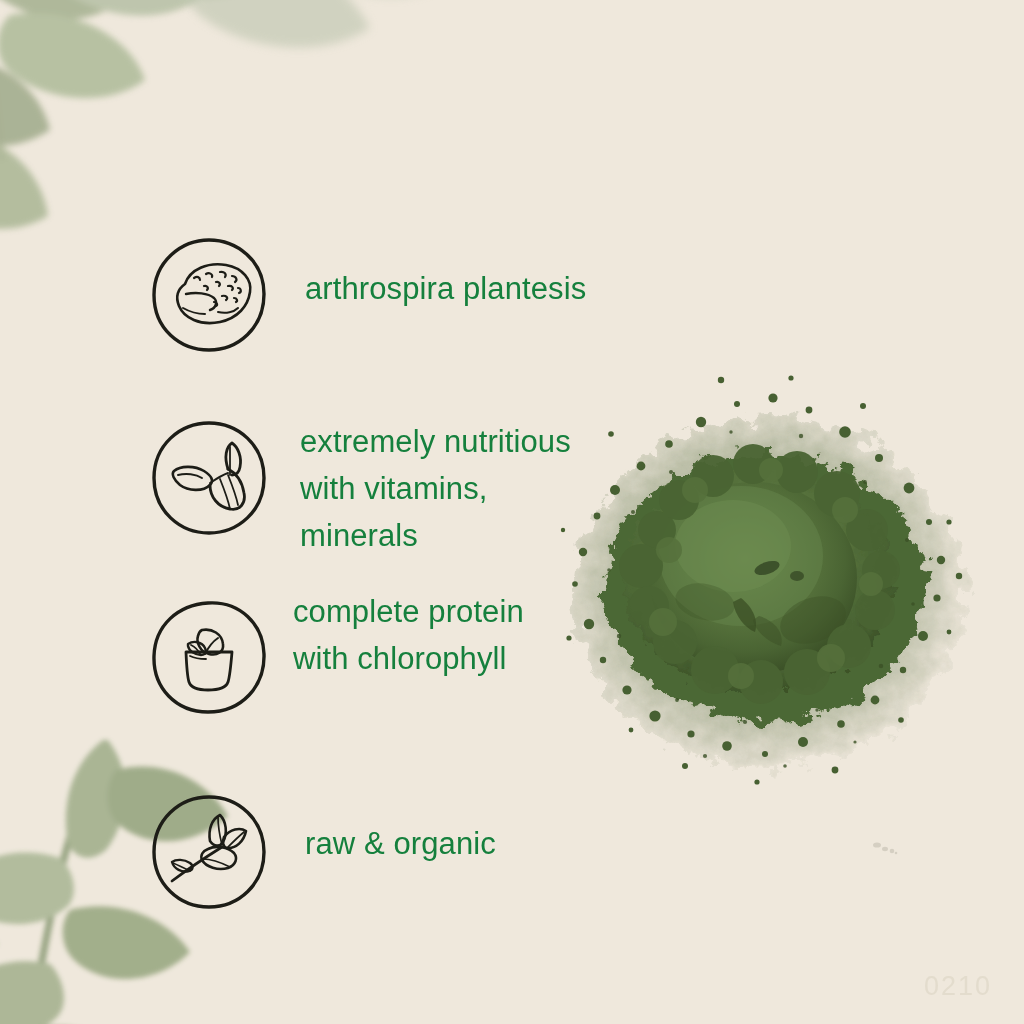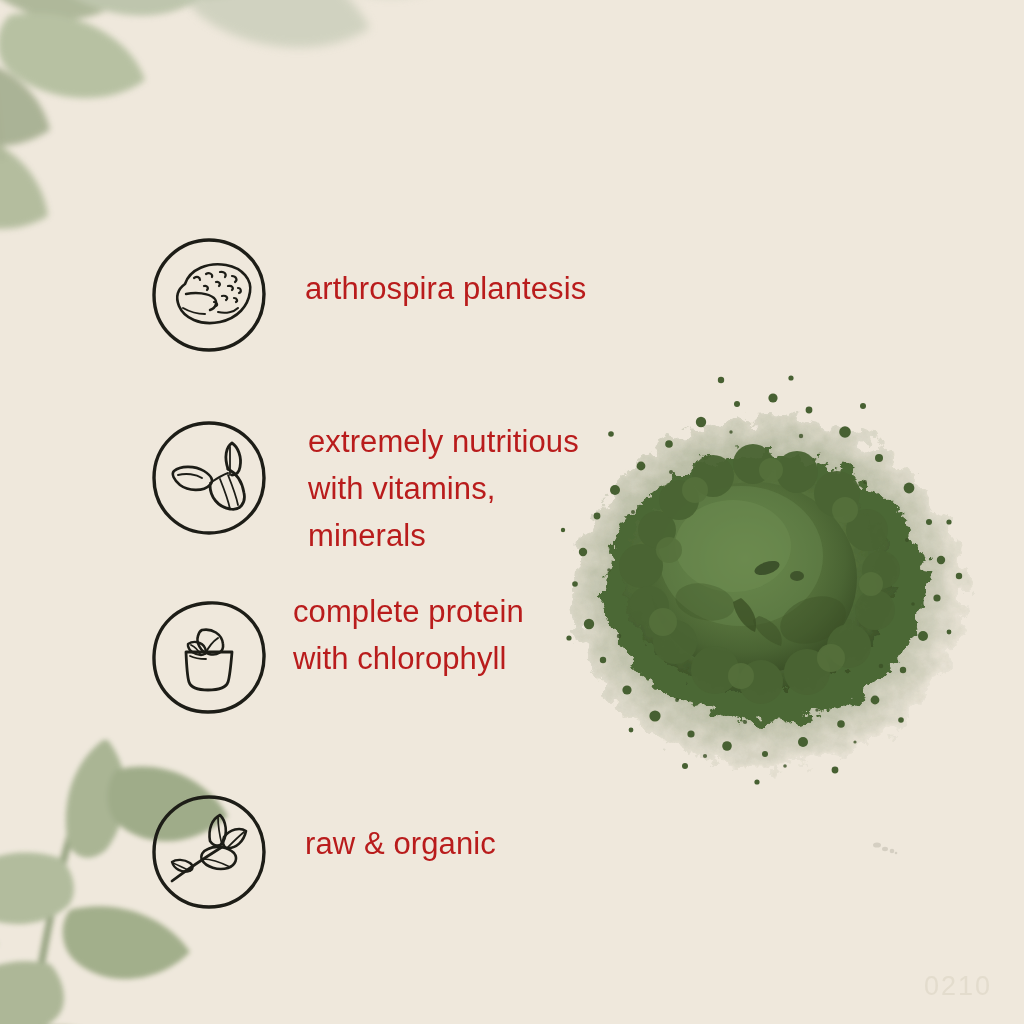--- a/index.html
+++ b/index.html
@@ -11,21 +11,21 @@
   }
   #stage{position:relative;width:1024px;height:1024px;overflow:hidden;background:#efe8dc;}
 
   
   .leafdeco{position:absolute;pointer-events:none;}
   #leaf-top-left{left:-70px;top:-80px;width:430px;height:320px;filter:blur(3px);opacity:.85;}
   #leaf-top-mid{left:150px;top:-90px;width:320px;height:230px;filter:blur(5px);opacity:.7;}
   #leaf-bottom-left{left:-90px;top:740px;width:400px;height:340px;filter:blur(2.4px);opacity:.9;}
   .icon-circle{position:absolute;width:118px;height:118px;}
   .icon-circle svg{display:block;width:118px;height:118px;}
-  .feature-text{position:absolute;color:#b91c1c;font-size:31px;line-height:47px;letter-spacing:.1px;white-space:pre-line;}
+  .feature-text{position:absolute;color:#15803d;font-size:31px;line-height:47px;letter-spacing:.1px;white-space:pre-line;}
 
   
   #powder{position:absolute;left:545px;top:370px;width:450px;height:455px;}
   #powder svg{display:block;width:450px;height:455px;}
 
   
   #watermark{position:absolute;right:32px;bottom:22px;color:#e3dccd;font-size:27px;letter-spacing:2px;}
   #speck{position:absolute;left:868px;top:838px;width:34px;height:20px;opacity:.35;}
 </style>
 </head>
@@ -254,21 +254,21 @@
       <path d="M24 52 C30 47 44 46 54 52 C62 57 64 62 60 66 C53 73 38 72 30 66 C24 61 21 55 24 52Z" stroke-width="2.6"></path>
       <path d="M28 56 C36 54 46 55 52 59" stroke-width="2"></path>
       <path d="M60 66 C60 78 68 88 80 90 C90 92 96 84 94 74 C92 62 86 54 78 50" stroke-width="2.8"></path>
       <path d="M78 50 C74 38 76 28 82 24 C88 28 92 38 90 48 C89 54 86 56 82 56" stroke-width="2.8"></path>
       <path d="M80 28 C80 38 80 48 80 56" stroke-width="1.8"></path>
       <path d="M78 56 C82 66 86 76 88 86" stroke-width="1.8"></path>
       <path d="M70 60 C74 70 78 80 80 90" stroke-width="1.8"></path>
       <path d="M60 64 C66 60 72 56 78 54" stroke-width="2"></path>
     </svg>
   </div>
-  <div class="feature-text" style="left:308px;top:418px;">extremely nutritious
+  <div class="feature-text" style="left:300px;top:418px;">extremely nutritious
 with vitamins,
 minerals</div>
 
   <div class="icon-circle" style="left:150px;top:598px;">
     <svg viewBox="0 0 118 118" xmlns="http://www.w3.org/2000/svg" fill="none" stroke="#1d1d17" stroke-width="3.4" stroke-linecap="round" stroke-linejoin="round">
       <path d="M58 5 C90 3 113 26 114 56 C115 88 92 114 58 114 C26 114 3 90 4 58 C5 27 28 7 58 5Z"></path>
       <path d="M36 54 L82 54 C82 54 80 78 78 84 C76 90 68 92 58 92 C48 92 41 90 39 84 C37 78 36 54 36 54Z" stroke-width="2.8"></path>
       <path d="M52 32 C62 30 72 36 73 46 C74 54 67 58 59 56 C50 54 46 44 48 38 C49 34 50 33 52 32Z" stroke-width="2.6"></path>
       <path d="M38 46 C44 42 52 44 55 50 C57 54 55 57 51 57 C45 57 39 53 38 48Z" stroke-width="2.4"></path>
       <path d="M55 56 C58 50 62 44 68 40" stroke-width="2"></path>

